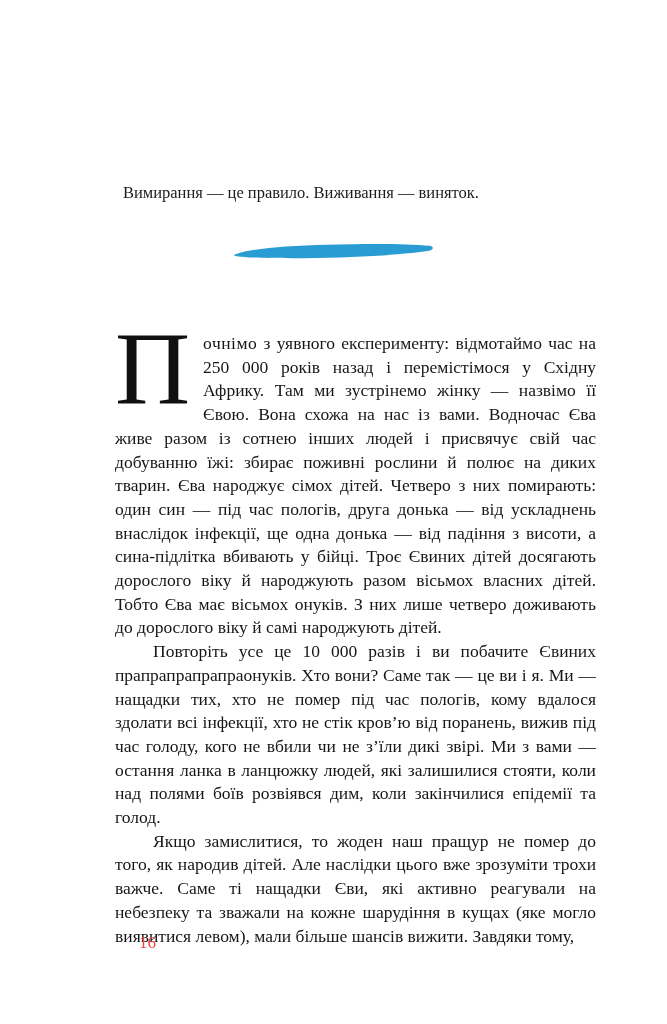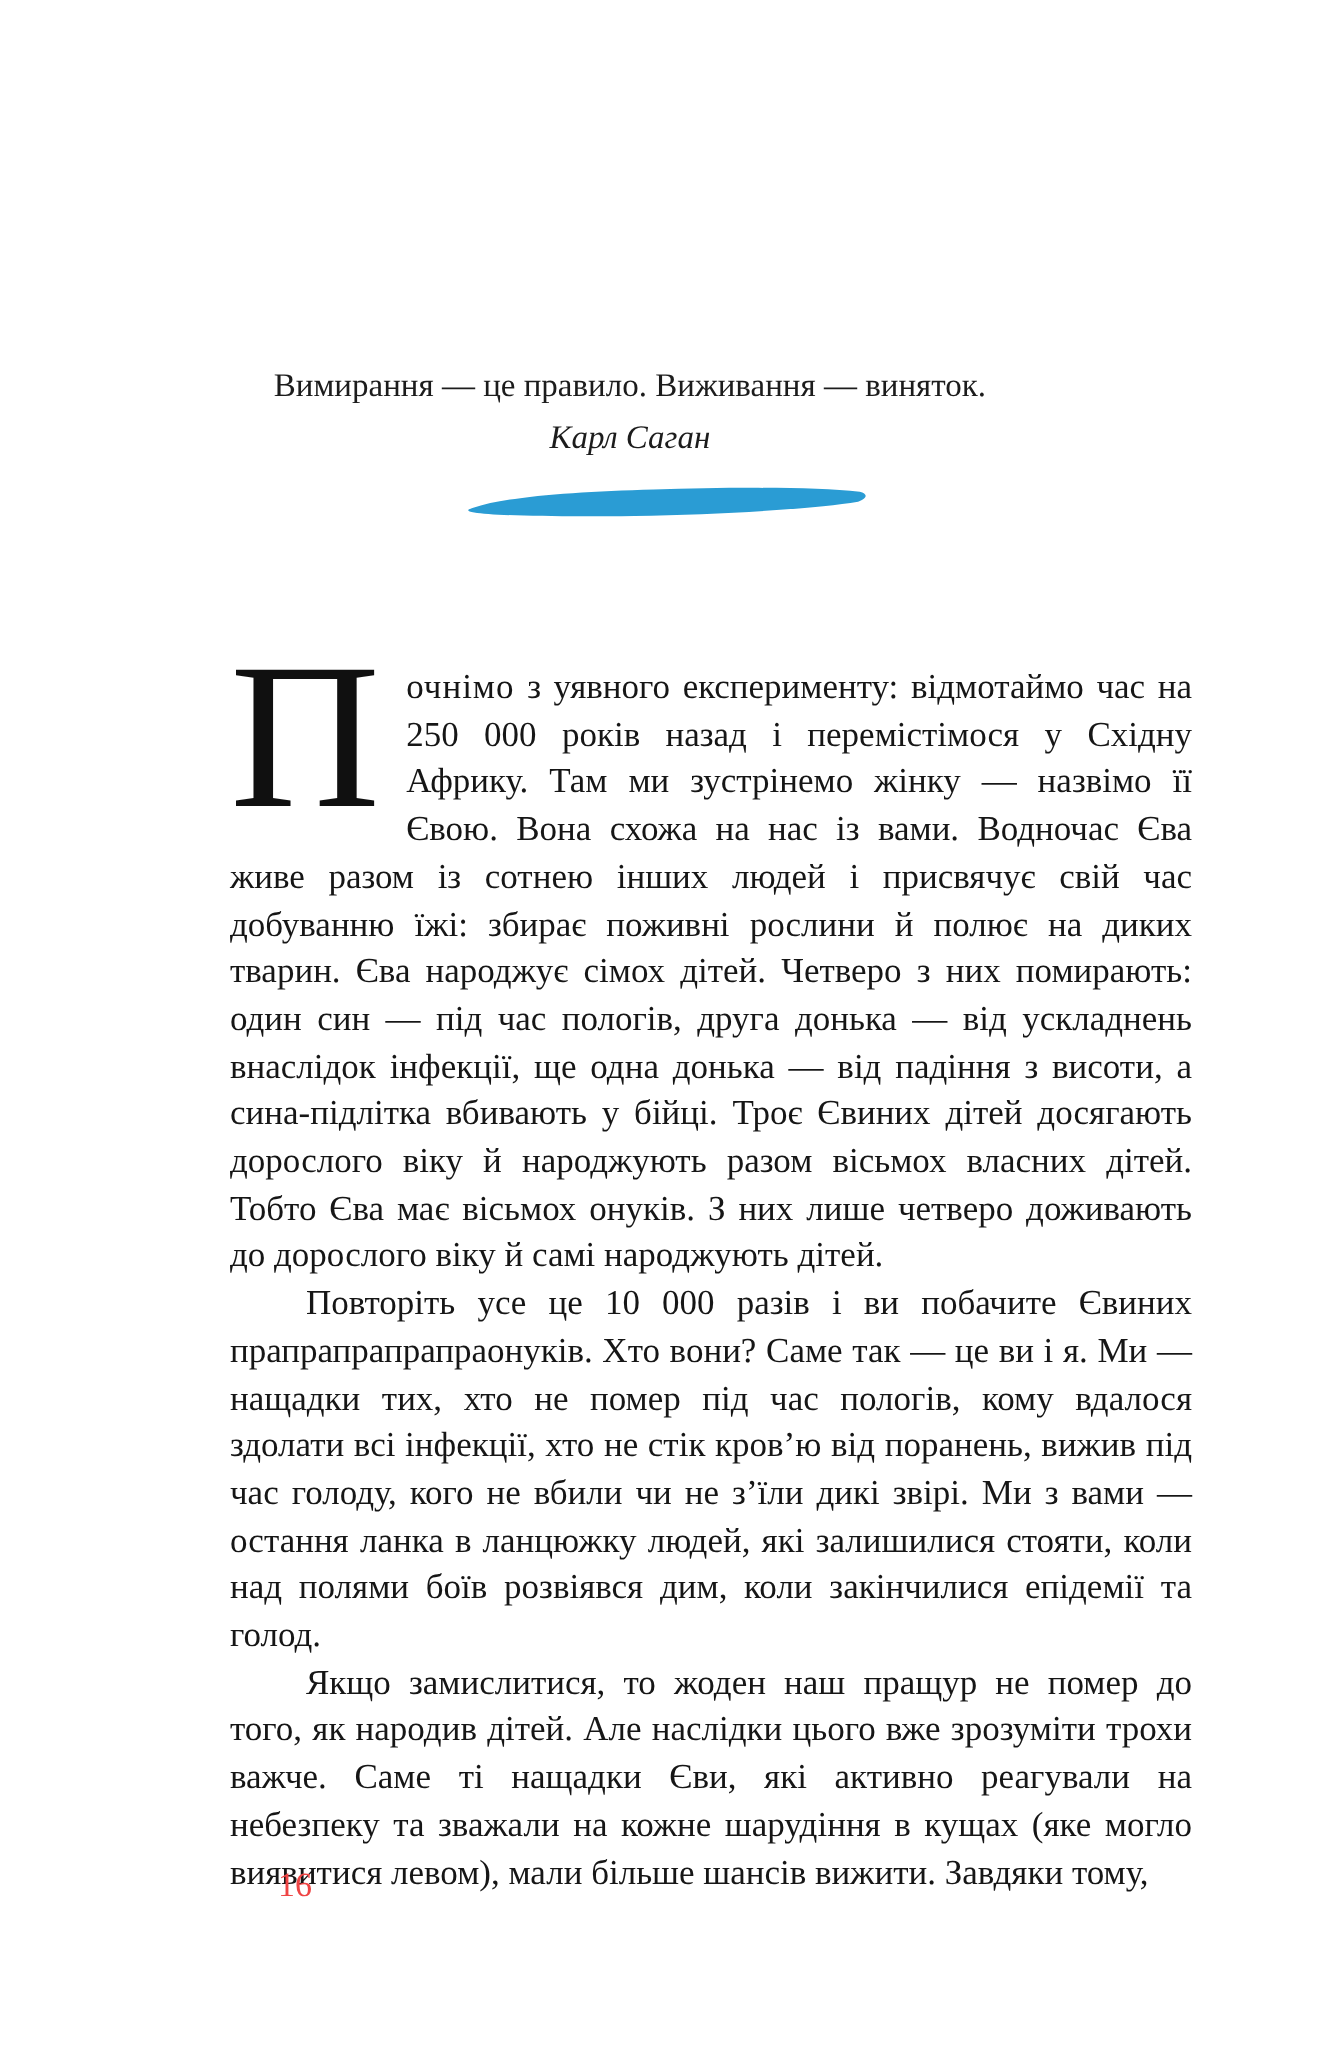--- a/index.html
+++ b/index.html
@@ -9,22 +9,22 @@
     font-family: "Liberation Serif", "DejaVu Serif", serif;
     color: #161616;
     position: relative;
     overflow: hidden;
   }
   .page { position: absolute; inset: 0; }
 
   .epigraph {
     position: absolute;
     top: 180px;
-    right: 174px;
-    text-align: center;
+    right: 188px;
+    text-align: right;
     font-size: 16.5px;
     line-height: 1.6;
     color: #1c1c1c;
   }
   .epigraph .quote { white-space: nowrap; }
   .epigraph .author { font-style: italic; }
 
   .divider {
     position: absolute;
     top: 242px;
@@ -67,21 +67,20 @@
     color: #ef4444;
   }
 </style>
 </head>
 <body>
 
 <div class="page">
 
   <div class="epigraph">
     <div class="quote">Вимирання — це правило. Виживання — виняток.</div>
-    <div class="author">Карл Саган</div>
   </div>
 
   <div class="divider">
     <svg width="204" height="18" viewBox="0 0 204 18" aria-hidden="true">
       <path d="M5,9 C22,4 55,2.5 95,2.5 C135,2.5 175,3.5 198,6.5 C202,7.5 202,10 197,11.5 C175,14.5 130,16 85,15.5 C48,15 15,13.5 5,11.5 C1,10.8 1,10 5,9 Z" fill="#2a9cd4"></path>
     </svg>
   </div>
 
   <div class="body-text">
     <p class="first"><span class="dropcap">П</span><span class="lead">очнімо</span><span> з уявного експерименту: відмотаймо час на 250 000 років назад і перемістімося у Східну Африку. Там ми зустрінемо жінку — назвімо її Євою. Вона схожа на нас із вами. Водночас Єва живе разом із сотнею інших людей і присвячує свій час добуванню їжі: збирає поживні рослини й полює на диких тварин. Єва народжує сімох дітей. Четверо з них помирають: один син — під час пологів, друга донька — від ускладнень внаслідок інфекції, ще одна донька — від падіння з висоти, а сина-підлітка вбивають у бійці. Троє Євиних дітей досягають дорослого віку й народжують разом вісьмох власних дітей. Тобто Єва має вісьмох онуків. З них лише четверо доживають до дорослого віку й самі народжують дітей.</span></p>

